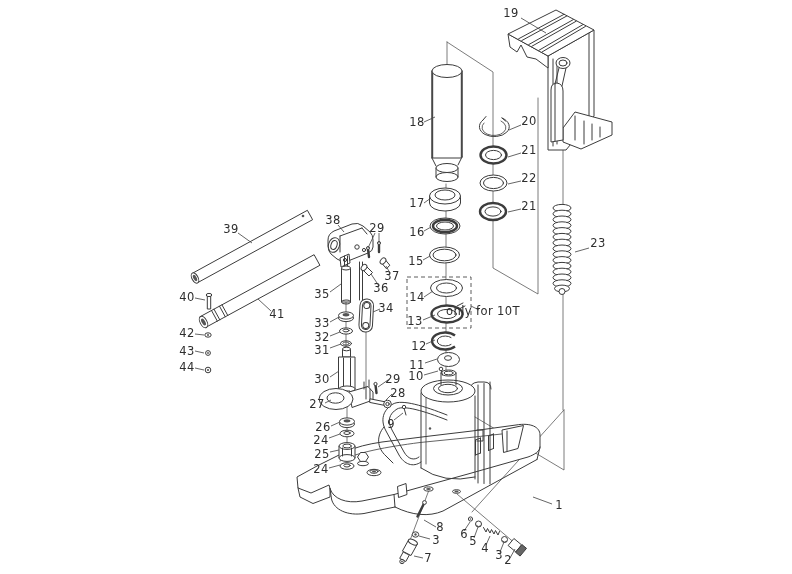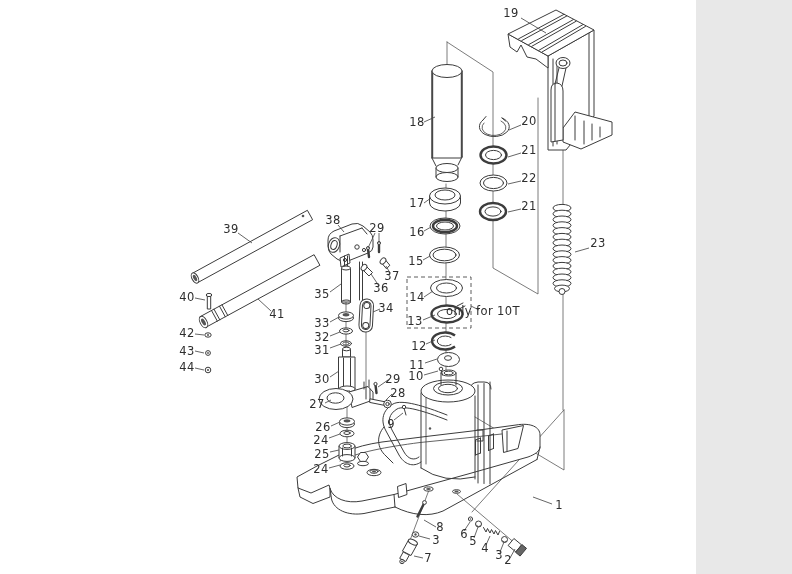--- a/index.html
+++ b/index.html
@@ -1,17 +1,17 @@
 <!DOCTYPE html>
 <html style="--line: #3c3c3c; --bg: #ffffff; --lbl: #2e2e2e;"><head>
 <meta charset="utf-8">
 <style>
   :root{ --bg:#ffffff; --line:#3c3c3c; --ldr:#4a4a4a; --lbl:#2e2e2e; }
   html,body{margin:0;padding:0;background:#e8e8e8;}
-  .stage{position:relative;width:696px;height:574px;background:var(--bg);overflow:hidden;
+  .stage{position:relative;width:792px;height:574px;background:var(--bg);overflow:hidden;
          font-family:"DejaVu Sans",sans-serif;}
   svg{display:block}
   svg text{font-family:"DejaVu Sans",sans-serif;font-size:11.5px;fill:var(--lbl);letter-spacing:.4px;text-anchor:middle}
   .c{fill:none;stroke:var(--line);stroke-width:1;stroke-linecap:round;stroke-linejoin:round}
   .w{fill:#ffffff;stroke:var(--line);stroke-width:1;stroke-linejoin:round}
   .b{fill:#ffffff;stroke:var(--line);stroke-width:2.4}
   .bn{fill:none;stroke:var(--line);stroke-width:2.4;stroke-linecap:round}
   .thin{stroke-width:.8}
   .d{fill:#555;stroke:none}
   .cl{fill:none;stroke:#5a5a5a;stroke-width:.8;stroke-linecap:round}

